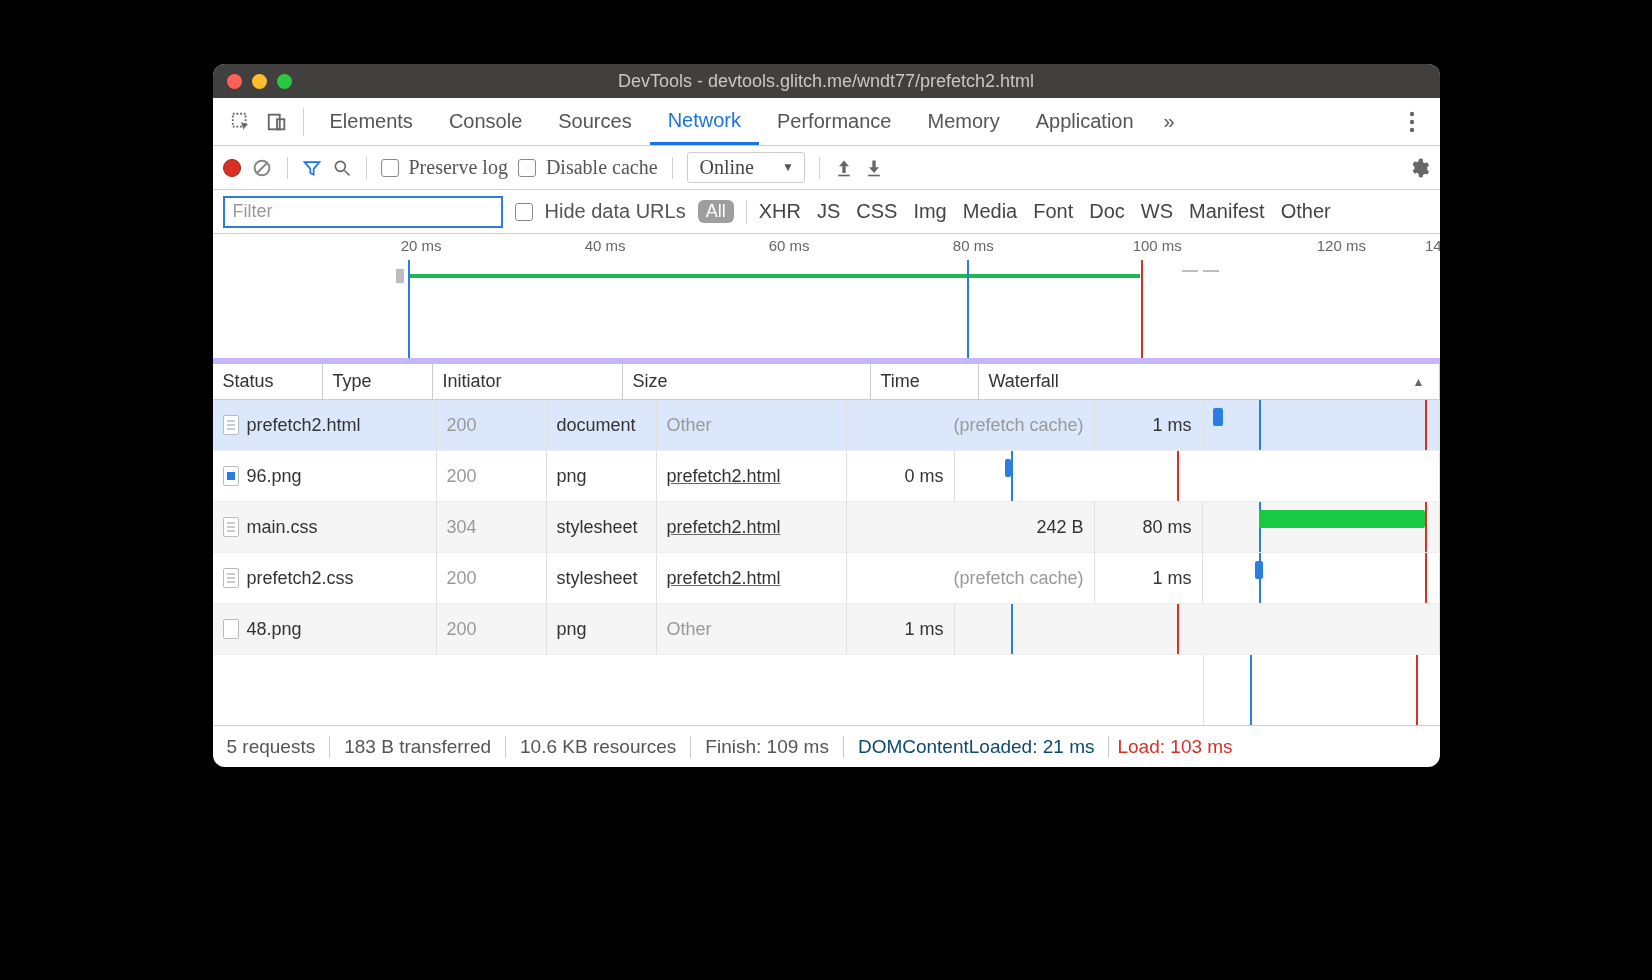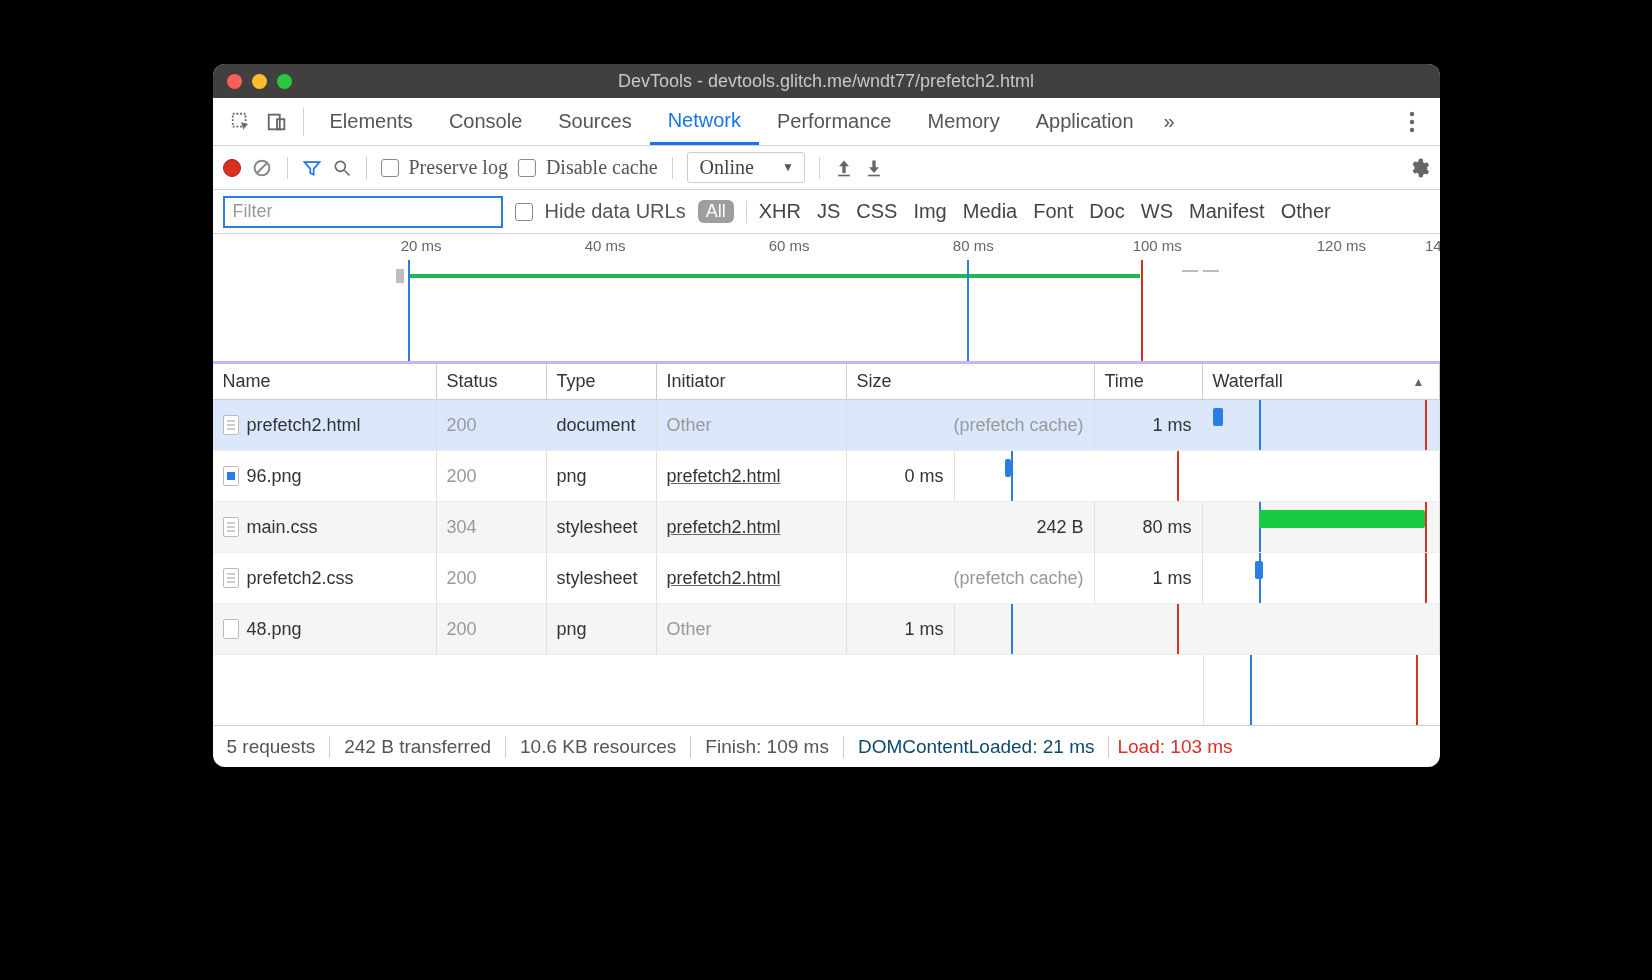--- a/index.html
+++ b/index.html
@@ -117,21 +117,21 @@
   .filter-input::placeholder { color:#999; }
   .pill {
     background:#9e9e9e; color:#fff;
     padding:1px 8px; border-radius:6px; font-size:18px;
   }
   .ftype { color:#444; cursor:pointer; }
   .filterrow .vsep { width:1px; height:22px; background:#d0d0d0; }
   
   .timeline {
     height:130px;
-    border-bottom:3px solid #c4b5fd;
+    border-bottom:6px solid #c4b5fd;
     position:relative;
     overflow:hidden;
   }
   .timeline .ticks {
     display:flex; position:absolute; top:0; left:0; right:0; height:26px;
     font-size:15px; color:#666;
   }
   .tick { position:absolute; top:3px; transform:translateX(-50%); }
   .tl-body { position:absolute; top:26px; left:0; right:0; bottom:0; }
   .tl-blue-v1 { position:absolute; top:0; bottom:0; left:195px; width:2px; background:#2a7de1; }
@@ -341,21 +341,20 @@
       <div class="tl-blue-v1"></div>
       <div class="tl-blue-v2"></div>
       <div class="tl-red-v"></div>
       <div class="tl-dash1"></div>
       <div class="tl-dash2"></div>
     </div>
   </div>
 
   <div class="table">
     <div class="thead">
-      <div class="cell col-name">Name</div>
       <div class="cell col-status">Status</div>
       <div class="cell col-type">Type</div>
       <div class="cell col-init">Initiator</div>
       <div class="cell col-size" style="justify-content:flex-start">Size</div>
       <div class="cell col-time" style="justify-content:flex-start">Time</div>
       <div class="cell col-wf">
         <span>Waterfall</span>
         <span class="sort-tri">▲</span>
       </div>
     </div>
@@ -467,20 +466,20 @@
     <div class="filler">
       <div class="col-wf-border">
         <div class="wf-blue-v" style="left:46px"></div>
         <div class="wf-red-v" style="left:212px"></div>
       </div>
     </div>
   </div>
 
   <div class="statusbar">
     <div class="seg">5 requests</div>
-    <div class="seg">242 B transferred</div>
+    <div class="seg">183 B transferred</div>
     <div class="seg">10.6 KB resources</div>
     <div class="seg">Finish: 109 ms</div>
     <div class="seg dcl">DOMContentLoaded: 21 ms</div>
     <div class="seg load">Load: 103 ms</div>
   </div>
 
 </div>
 
 </body></html>

